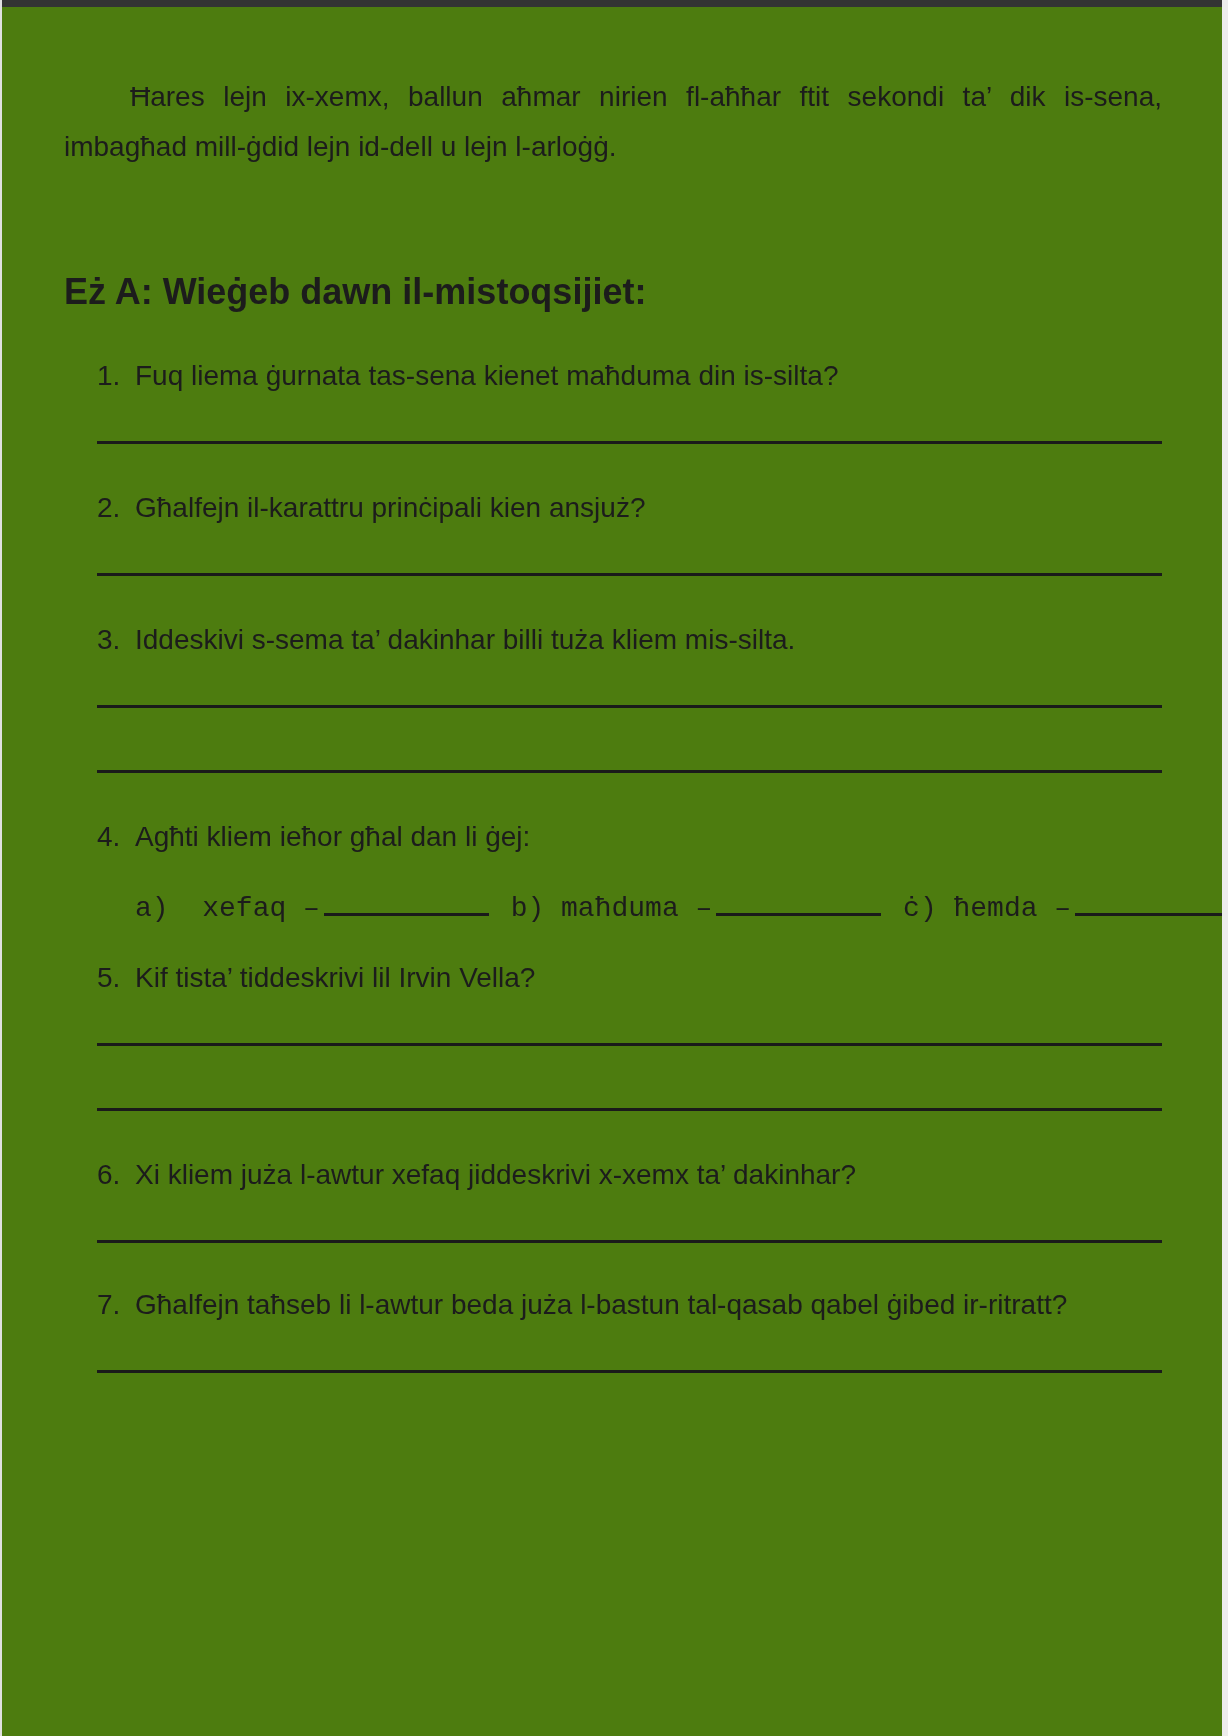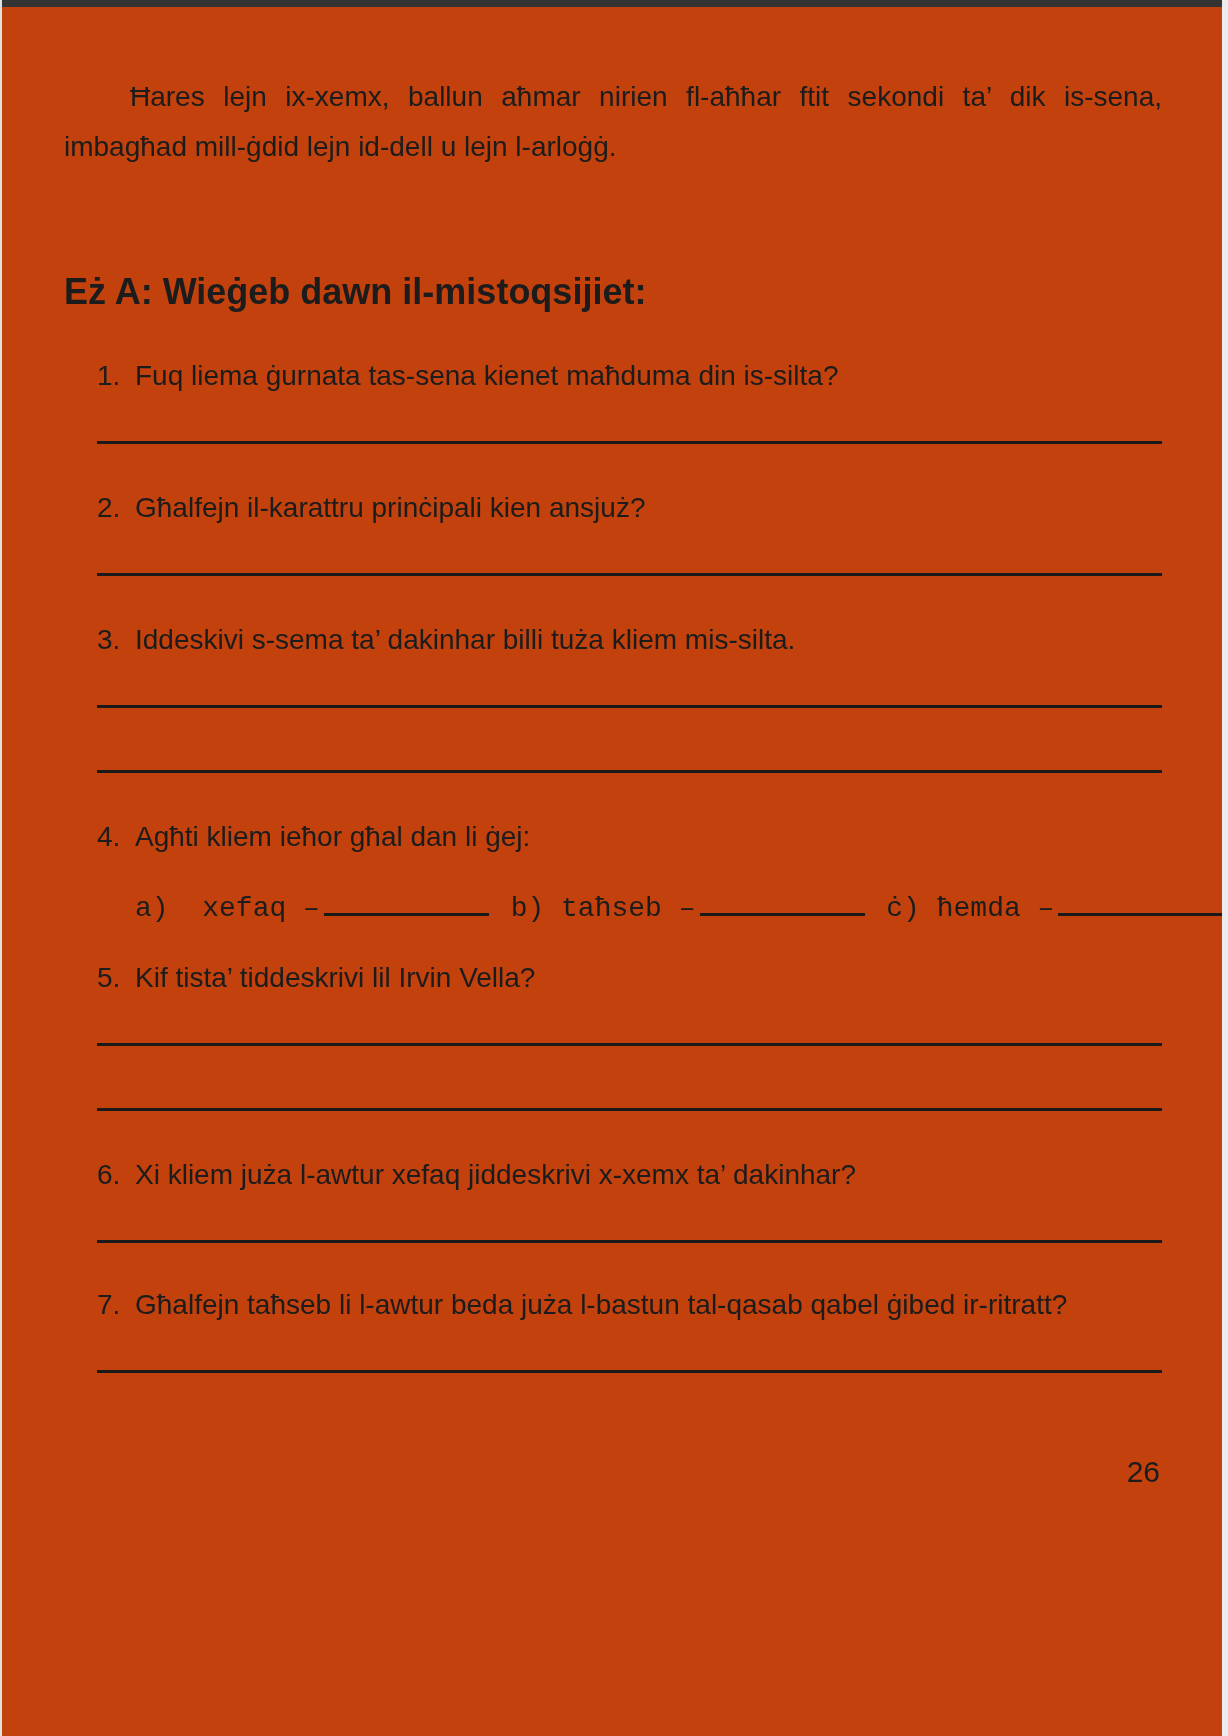--- a/index.html
+++ b/index.html
@@ -5,21 +5,21 @@
   html, body {
     margin: 0;
     padding: 0;
     background: #fff;
   }
   .page {
     position: relative;
     width: 1228px;
     height: 1736px;
     box-sizing: border-box;
-    background: #c2410c;
+    background: #4d7c0f;
     border-left: 2px solid #e0e0e0;
     border-right: 6px solid #ececec;
     overflow: hidden;
     font-family: "Liberation Sans", "DejaVu Sans", sans-serif;
     color: #1c1c1c;
   }
   .top-bar {
     position: absolute;
     top: 0; left: 0; right: 0;
     height: 7px;
@@ -124,21 +124,21 @@
     </div>
     <div class="answer-line"></div>
     <div class="answer-line"></div>
 
     <div class="question">
       <span class="q-num">4.</span>
       <span class="q-text">Agħti kliem ieħor għal dan li ġej:</span>
     </div>
     <div class="sub-row">
       <span class="sub-item"><span>a)</span>&nbsp;&nbsp;<span>xefaq</span> <span>–</span><span class="blank"></span></span>
-      <span class="sub-item"><span>b)</span> <span>taħseb</span> <span>–</span><span class="blank"></span></span>
+      <span class="sub-item"><span>b)</span> <span>maħduma</span> <span>–</span><span class="blank"></span></span>
       <span class="sub-item"><span>ċ)</span> <span>ħemda</span> <span>–</span><span class="blank"></span></span>
     </div>
 
     <div class="question q5">
       <span class="q-num">5.</span>
       <span class="q-text">Kif tista’ tiddeskrivi lil Irvin Vella?</span>
     </div>
     <div class="answer-line"></div>
     <div class="answer-line"></div>
 
@@ -147,16 +147,15 @@
       <span class="q-text">Xi kliem juża l-awtur xefaq jiddeskrivi x-xemx ta’ dakinhar?</span>
     </div>
     <div class="answer-line"></div>
 
     <div class="question q7">
       <span class="q-num">7.</span>
       <span class="q-text">Għalfejn taħseb li l-awtur beda juża l-bastun tal-qasab qabel ġibed ir-ritratt?</span>
     </div>
     <div class="answer-line"></div>
 
-    <div class="page-number">26</div>
 
   </div>
 </div>
 
 </body></html>

